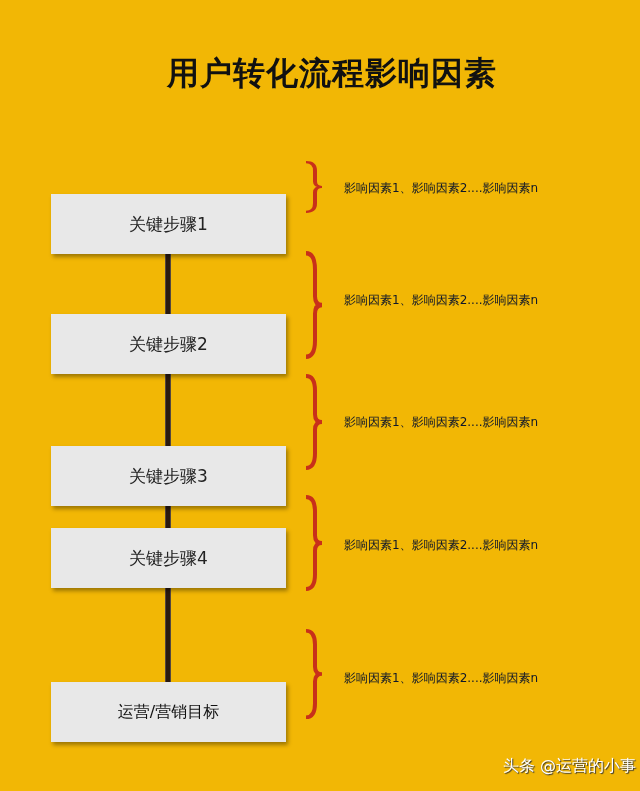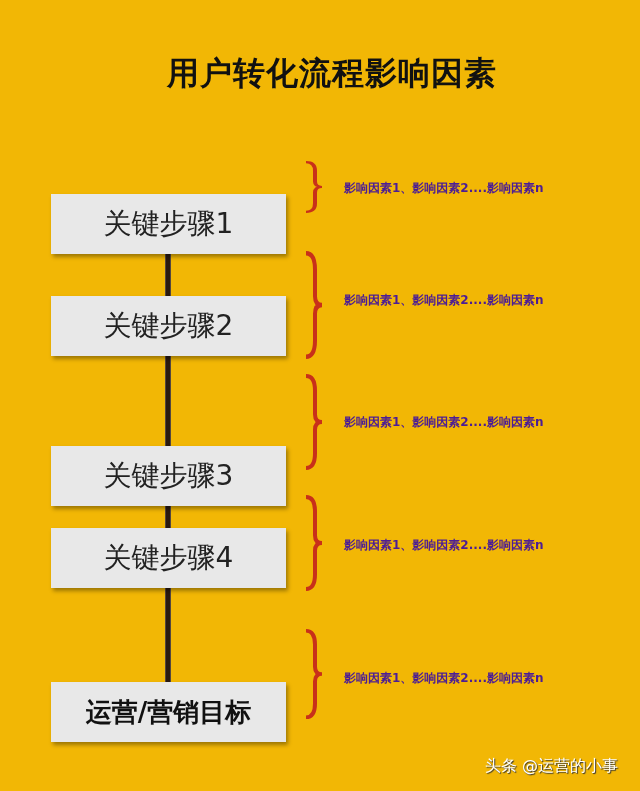--- a/index.html
+++ b/index.html
@@ -4,37 +4,37 @@
 <style>
   html, body { margin:0; padding:0; }
   body { width:640px; height:791px; background:#F2B705; position:relative; overflow:hidden;
          font-family:"DejaVu Sans","Liberation Sans",sans-serif; }
   .title { position:absolute; top:52px; left:12px; width:640px; text-align:center;
            font-size:32px; font-weight:bold; color:#111; letter-spacing:1px; }
   .connector { position:absolute; left:165px; width:4px; top:200px; height:490px;
                background:#2a1a10; border-left:1px solid #fff3; border-right:1px solid #fff3; }
   .step { position:absolute; left:51px; width:235px; height:60px; background:#E8E8E8;
           box-shadow:2px 3px 4px rgba(0,0,0,0.35); display:flex; align-items:center; justify-content:center;
-          font-size:28px; color:#222; }
-  .step.goal { font-weight:bold; font-size:26px; color:#111; }
+          font-size:17px; color:#222; }
+  .step.goal { font-weight:normal; font-size:16px; color:#111; }
   .brace { position:absolute; left:303px; width:20px; }
   .brace svg { width:100%; height:100%; display:block; }
-  .factor { position:absolute; left:344px; font-size:12px; font-weight:bold; color:#4c1d95; white-space:nowrap; }
-  .watermark { position:absolute; right:22px; bottom:14px; font-size:16px; color:#fff;
+  .factor { position:absolute; left:344px; font-size:12px; font-weight:normal; color:#0f172a; white-space:nowrap; }
+  .watermark { position:absolute; right:4px; bottom:14px; font-size:16px; color:#fff;
                text-shadow:1px 1px 1px #333; }
 </style>
 </head>
 <body>
 
 <div class="title">用户转化流程影响因素</div>
 
 <div class="connector"></div>
 
 <div class="step" style="top:194px">关键步骤1</div>
-<div class="step" style="top:296px">关键步骤2</div>
+<div class="step" style="top:314px">关键步骤2</div>
 <div class="step" style="top:446px">关键步骤3</div>
 <div class="step" style="top:528px">关键步骤4</div>
 <div class="step goal" style="top:682px">运营/营销目标</div>
 
 <div class="brace" style="top:160px;height:54px">
   <svg viewBox="0 0 20 100" preserveAspectRatio="none">
       <path d="M3 4 Q12 4 12 20 L12 40 Q12 50 19 50 Q12 50 12 60 L12 80 Q12 96 3 96" fill="none" stroke="#C8301A" stroke-width="4"></path>
     </svg>
 </div>
 <div class="brace" style="top:250px;height:110px">

